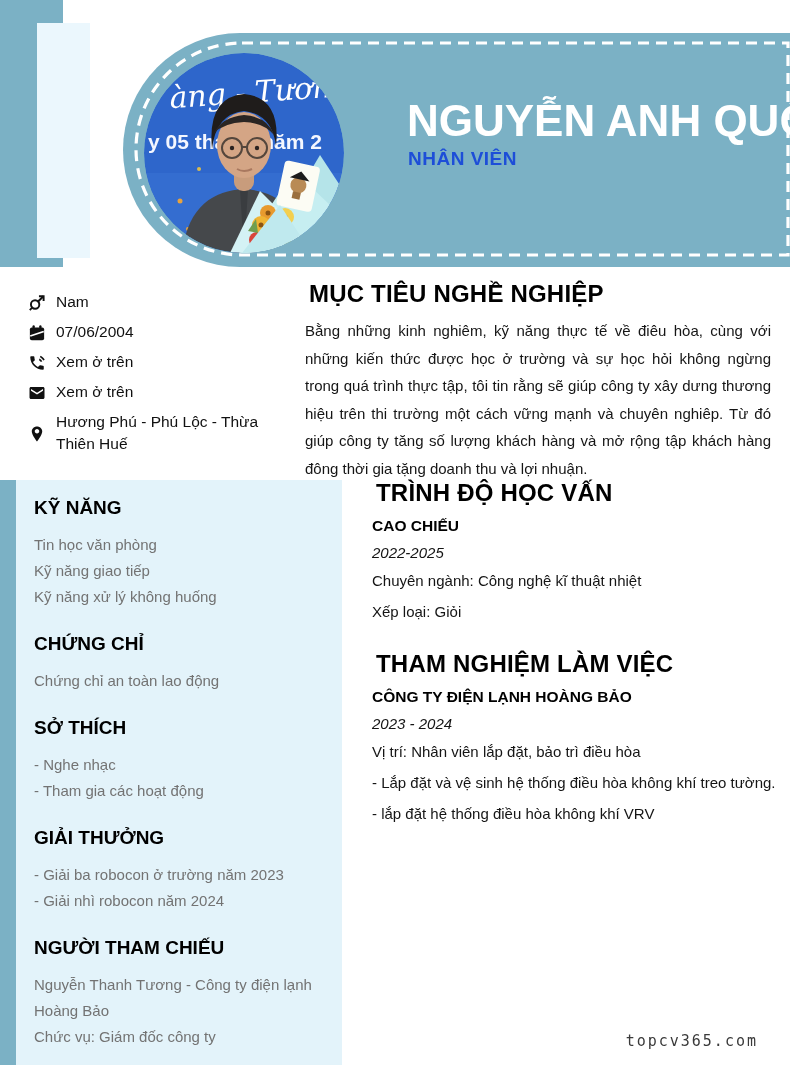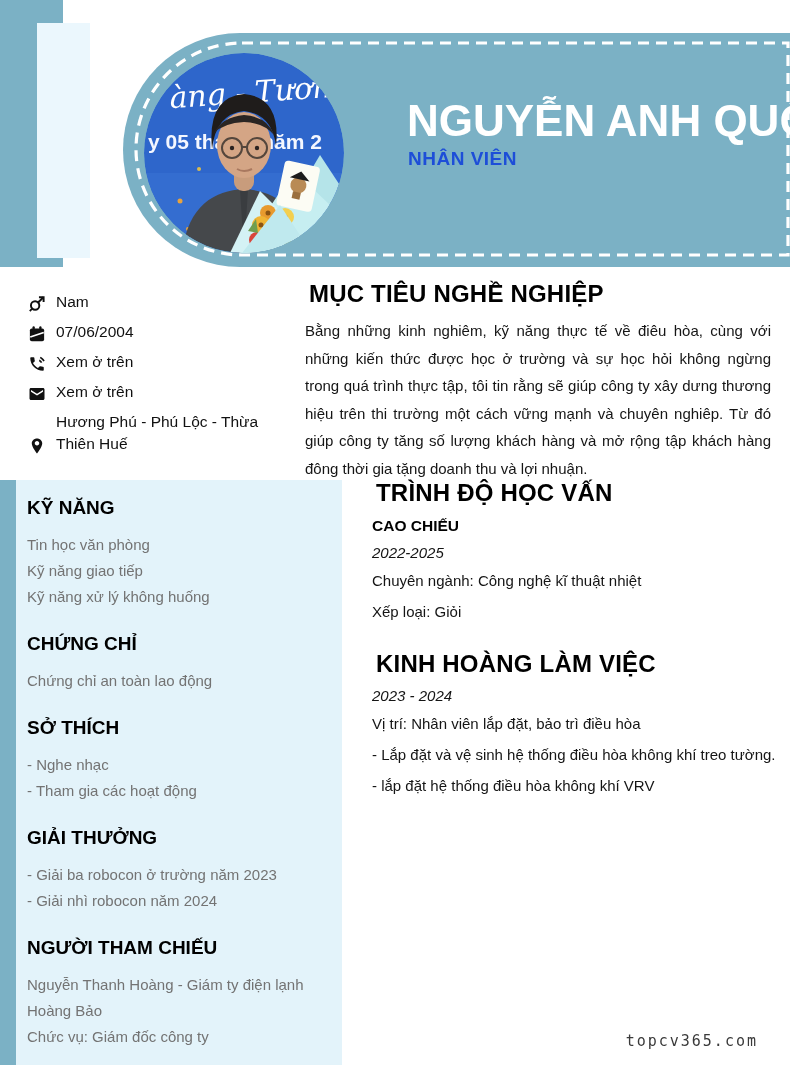--- a/index.html
+++ b/index.html
@@ -27,36 +27,36 @@
   .name{
     left:407px;top:101px;width:370px;
     font-size:44px;font-weight:700;color:#ffffff;line-height:40px;white-space:nowrap;
   }
   .job-title{
     left:408px;top:148px;font-size:19px;font-weight:700;color:#1d4ed8;letter-spacing:.5px;
   }
 
   
   .contact{left:28px;top:291px;width:250px;}
-  .c-row{display:flex;align-items:flex-end;margin-bottom:8px;}
+  .c-row{display:flex;align-items:center;margin-bottom:8px;}
   .c-ico{width:18px;height:18px;margin:2px 10px 0 0;flex:0 0 18px;}
   .c-lbl{font-size:15.5px;line-height:22px;color:#111;max-width:210px;}
 
   
   .objective{left:305px;top:280px;width:466px;}
   h2{font-size:24px;font-weight:700;color:#000;margin:0 0 9px 4px;letter-spacing:.2px;}
   .objective p{
     margin:6px 0 0 0;font-size:15px;line-height:27.5px;text-align:justify;color:#151515;
   }
 
   
   .sb-strip{left:0;top:480px;width:16px;height:585px;background:#7bb1c5;}
   .sidebar{
     left:16px;top:480px;width:326px;height:585px;background:#e3f3fa;
-    box-sizing:border-box;padding:17px 14px 0 11px;
+    box-sizing:border-box;padding:17px 14px 0 18px;
   }
   .sidebar h3{font-size:19px;font-weight:700;color:#000;margin:23px 0 13px 0;}
   .sidebar h3:first-child{margin-top:0;}
   .sb-item{font-size:15px;line-height:26px;color:#737373;}
 
   
   .rightcol{left:372px;top:479px;width:410px;}
   .rc-sub{font-size:15.5px;font-weight:700;margin:10px 0 0 0;color:#000;}
   .rc-period{font-size:15px;font-style:italic;margin-top:9px;color:#151515;}
   .rc-line{font-size:15px;margin-top:9px;line-height:22px;color:#151515;}
@@ -190,35 +190,36 @@
 
   <h3>SỞ THÍCH</h3>
   <div class="sb-item">- Nghe nhạc</div>
   <div class="sb-item">- Tham gia các hoạt động</div>
 
   <h3>GIẢI THƯỞNG</h3>
   <div class="sb-item">- Giải ba robocon ở trường năm 2023</div>
   <div class="sb-item">- Giải nhì robocon năm 2024</div>
 
   <h3>NGƯỜI THAM CHIẾU</h3>
-  <div class="sb-item">Nguyễn Thanh Hoàng - Giám ty điện lạnh Hoàng Bảo</div>
+  <div class="sb-item">Nguyễn Thanh Tương - Công ty điện lạnh Hoàng Bảo</div>
   <div class="sb-item">Chức vụ: Giám đốc công ty</div>
 </div>
 
 <div class="abs rightcol">
   <section>
     <h2>TRÌNH ĐỘ HỌC VẤN</h2>
     <div class="rc-sub">CAO CHIẾU</div>
     <div class="rc-period">2022-2025</div>
     <div class="rc-line">Chuyên ngành: Công nghệ kĩ thuật nhiệt</div>
     <div class="rc-line">Xếp loại: Giỏi</div>
   </section>
   <div class="rc-gap"></div>
   <section>
-    <h2>KINH HOÀNG LÀM VIỆC</h2>
+    <h2>THAM NGHIỆM LÀM VIỆC</h2>
+    <div class="rc-sub">CÔNG TY ĐIỆN LẠNH HOÀNG BẢO</div>
     <div class="rc-period">2023 - 2024</div>
     <div class="rc-line">Vị trí: Nhân viên lắp đặt, bảo trì điều hòa</div>
     <div class="rc-line">- Lắp đặt và vệ sinh hệ thống điều hòa không khí treo tường.</div>
     <div class="rc-line">- lắp đặt hệ thống điều hòa không khí VRV</div>
   </section>
 </div>
 
 <div class="abs watermark">topcv365.com</div>
 
 </body></html>

